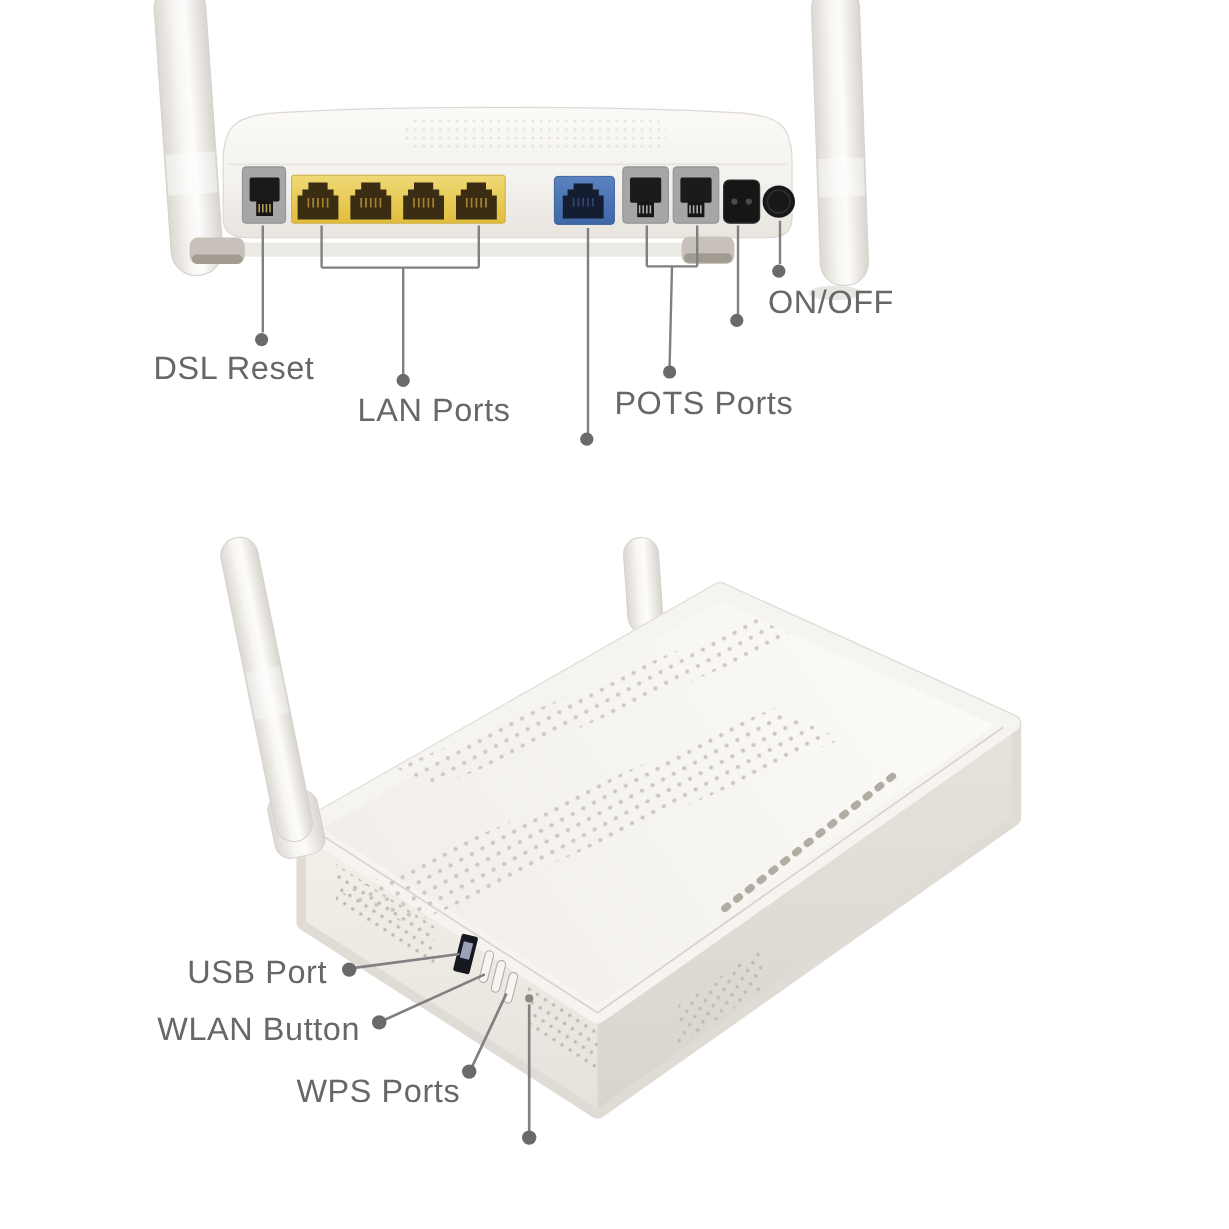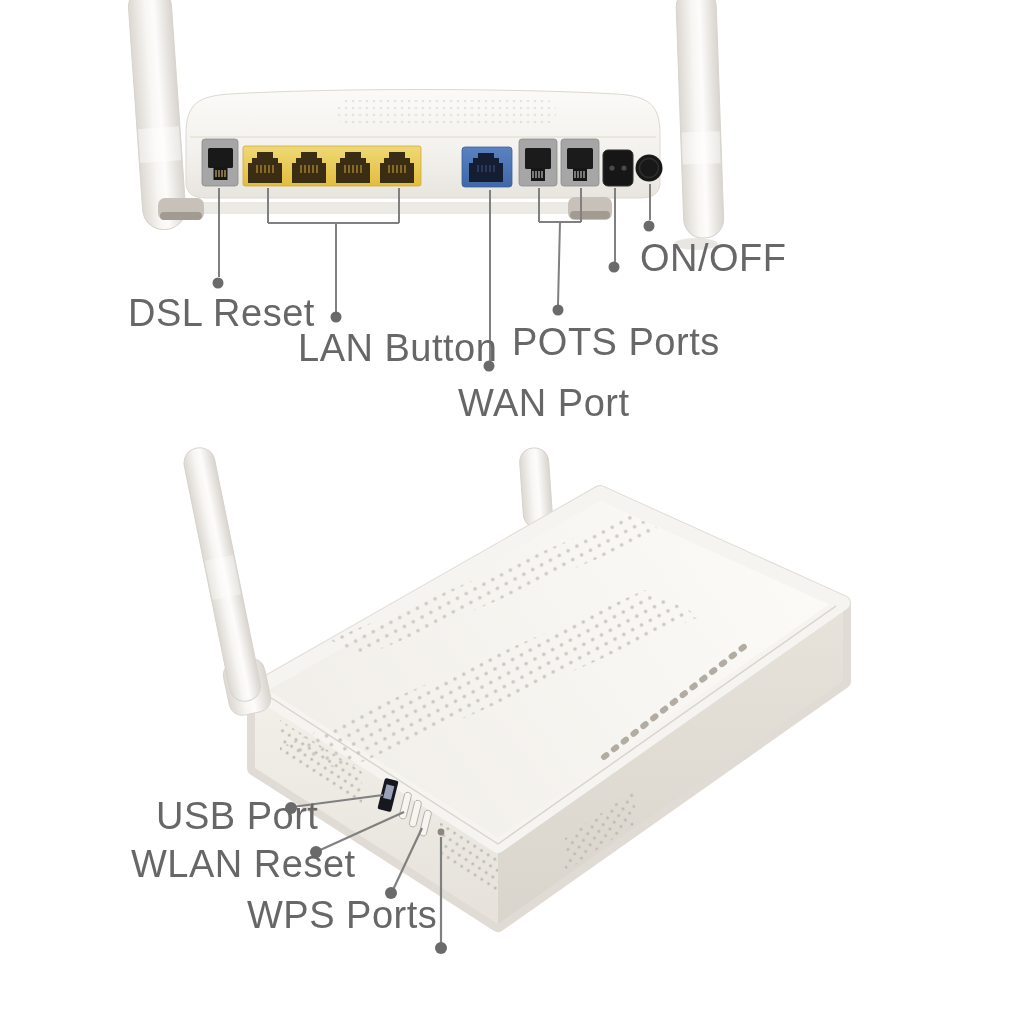--- a/index.html
+++ b/index.html
@@ -1,19 +1,19 @@
 <!DOCTYPE html>
 <html><head>
 <meta charset="utf-8">
 <style>
   html,body{margin:0;padding:0;background:#ffffff;}
   .stage{position:relative;width:1024px;height:1024px;background:#ffffff;overflow:hidden;
          font-family:"Liberation Sans", sans-serif;}
   .gfx{position:absolute;left:0;top:0;width:1024px;height:1024px;}
-  .lbl{position:absolute;font-size:38px;letter-spacing:.5px;color:#676767;white-space:nowrap;
+  .lbl{position:absolute;font-size:27px;letter-spacing:.5px;color:#676767;white-space:nowrap;
        line-height:1;font-weight:400;}
 </style>
 </head>
 <body>
 
 <div class="stage">
 
   <svg class="gfx" viewBox="0 0 1024 1024">
     <defs>
       <linearGradient id="gAnt" x1="0" y1="0" x2="1" y2="0">
@@ -200,21 +200,20 @@
       <g fill="#6a6a6a">
         <circle cx="291" cy="808" r="6"></circle>
         <circle cx="316" cy="852" r="6"></circle>
         <circle cx="391" cy="893" r="6"></circle>
         <circle cx="441" cy="948" r="6"></circle>
       </g>
     </g>
   </svg>
 
   <div class="lbl" style="left:128px;top:294px">DSL Reset</div>
-  <div class="lbl" style="left:298px;top:329px">LAN Button</div>
-  <div class="lbl" style="left:458px;top:384px">WAN Port</div>
+  <div class="lbl" style="left:298px;top:329px">LAN Ports</div>
   <div class="lbl" style="left:512px;top:323px">POTS Ports</div>
   <div class="lbl" style="left:640px;top:239px">ON/OFF</div>
 
   <div class="lbl" style="left:156px;top:797px">USB Port</div>
-  <div class="lbl" style="left:131px;top:845px">WLAN Reset</div>
+  <div class="lbl" style="left:131px;top:845px">WLAN Button</div>
   <div class="lbl" style="left:247px;top:896px">WPS Ports</div>
 </div>
 
 </body></html>

